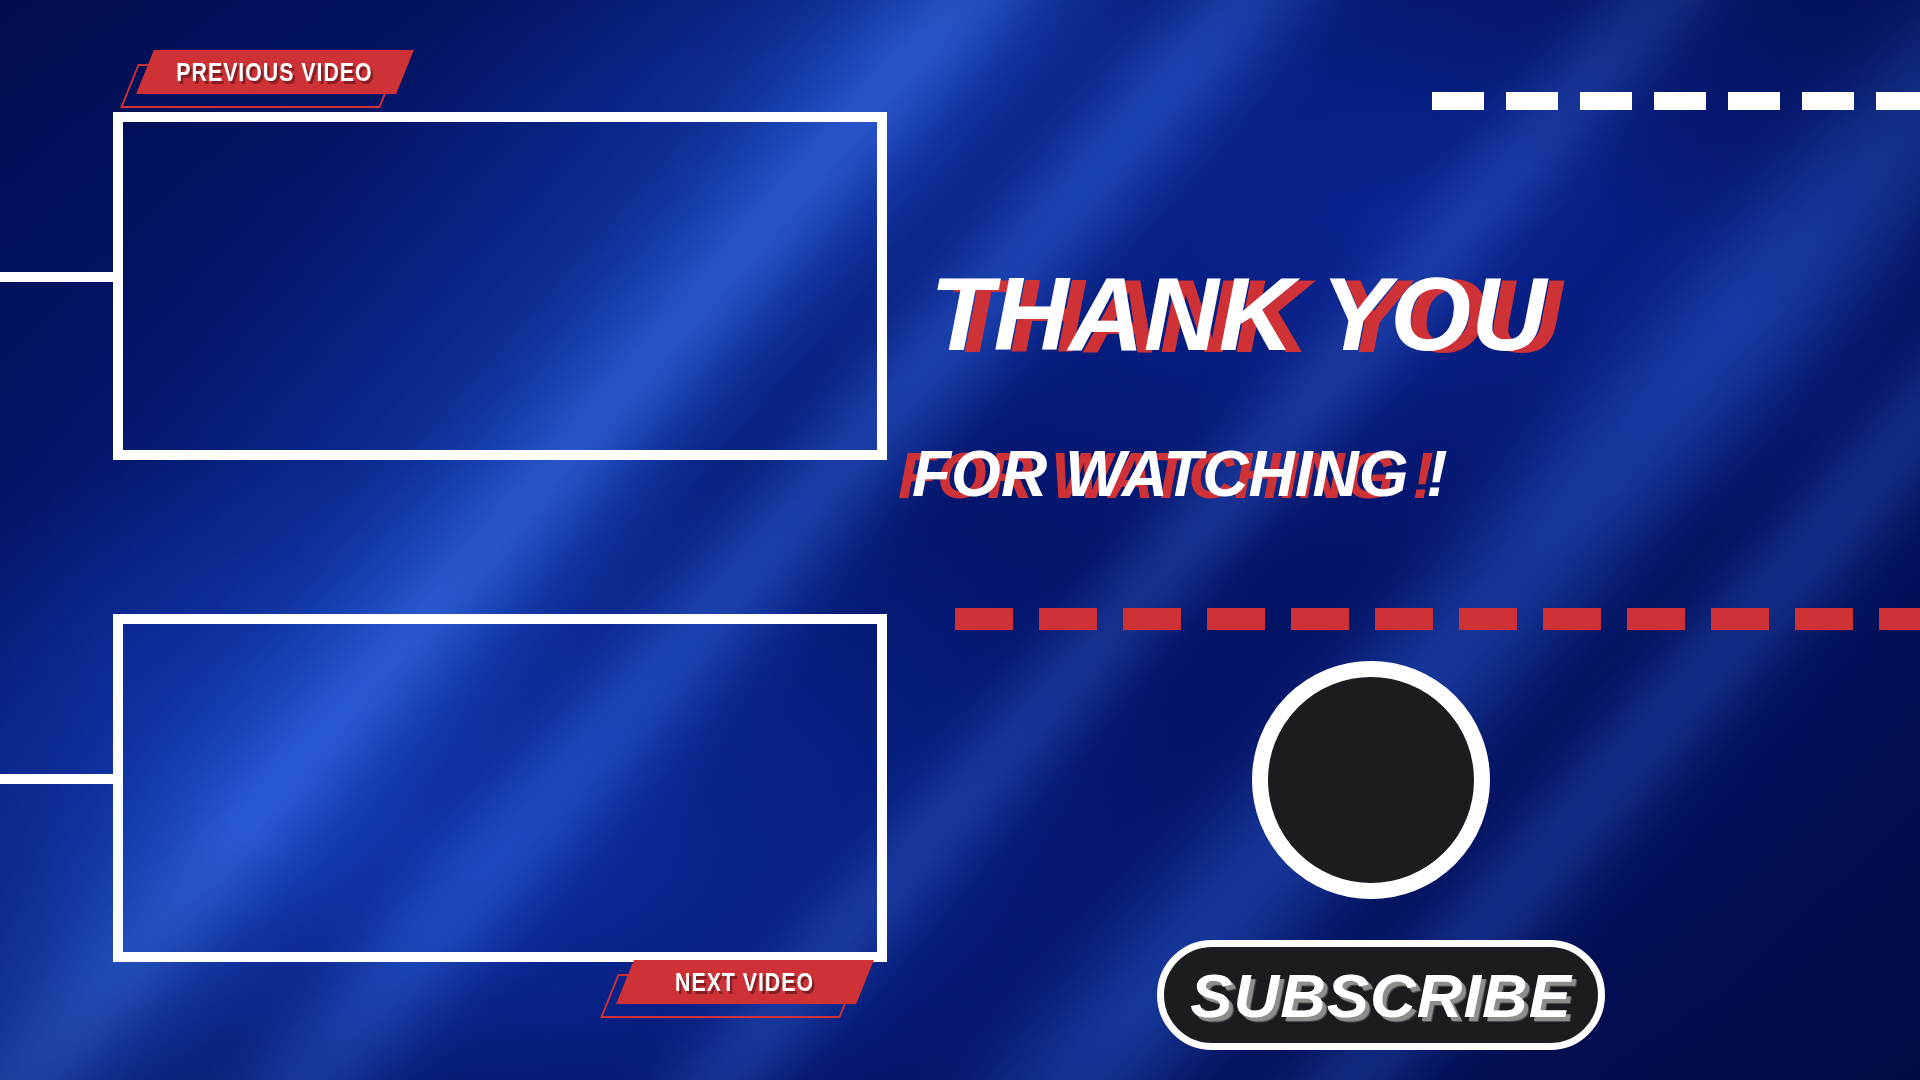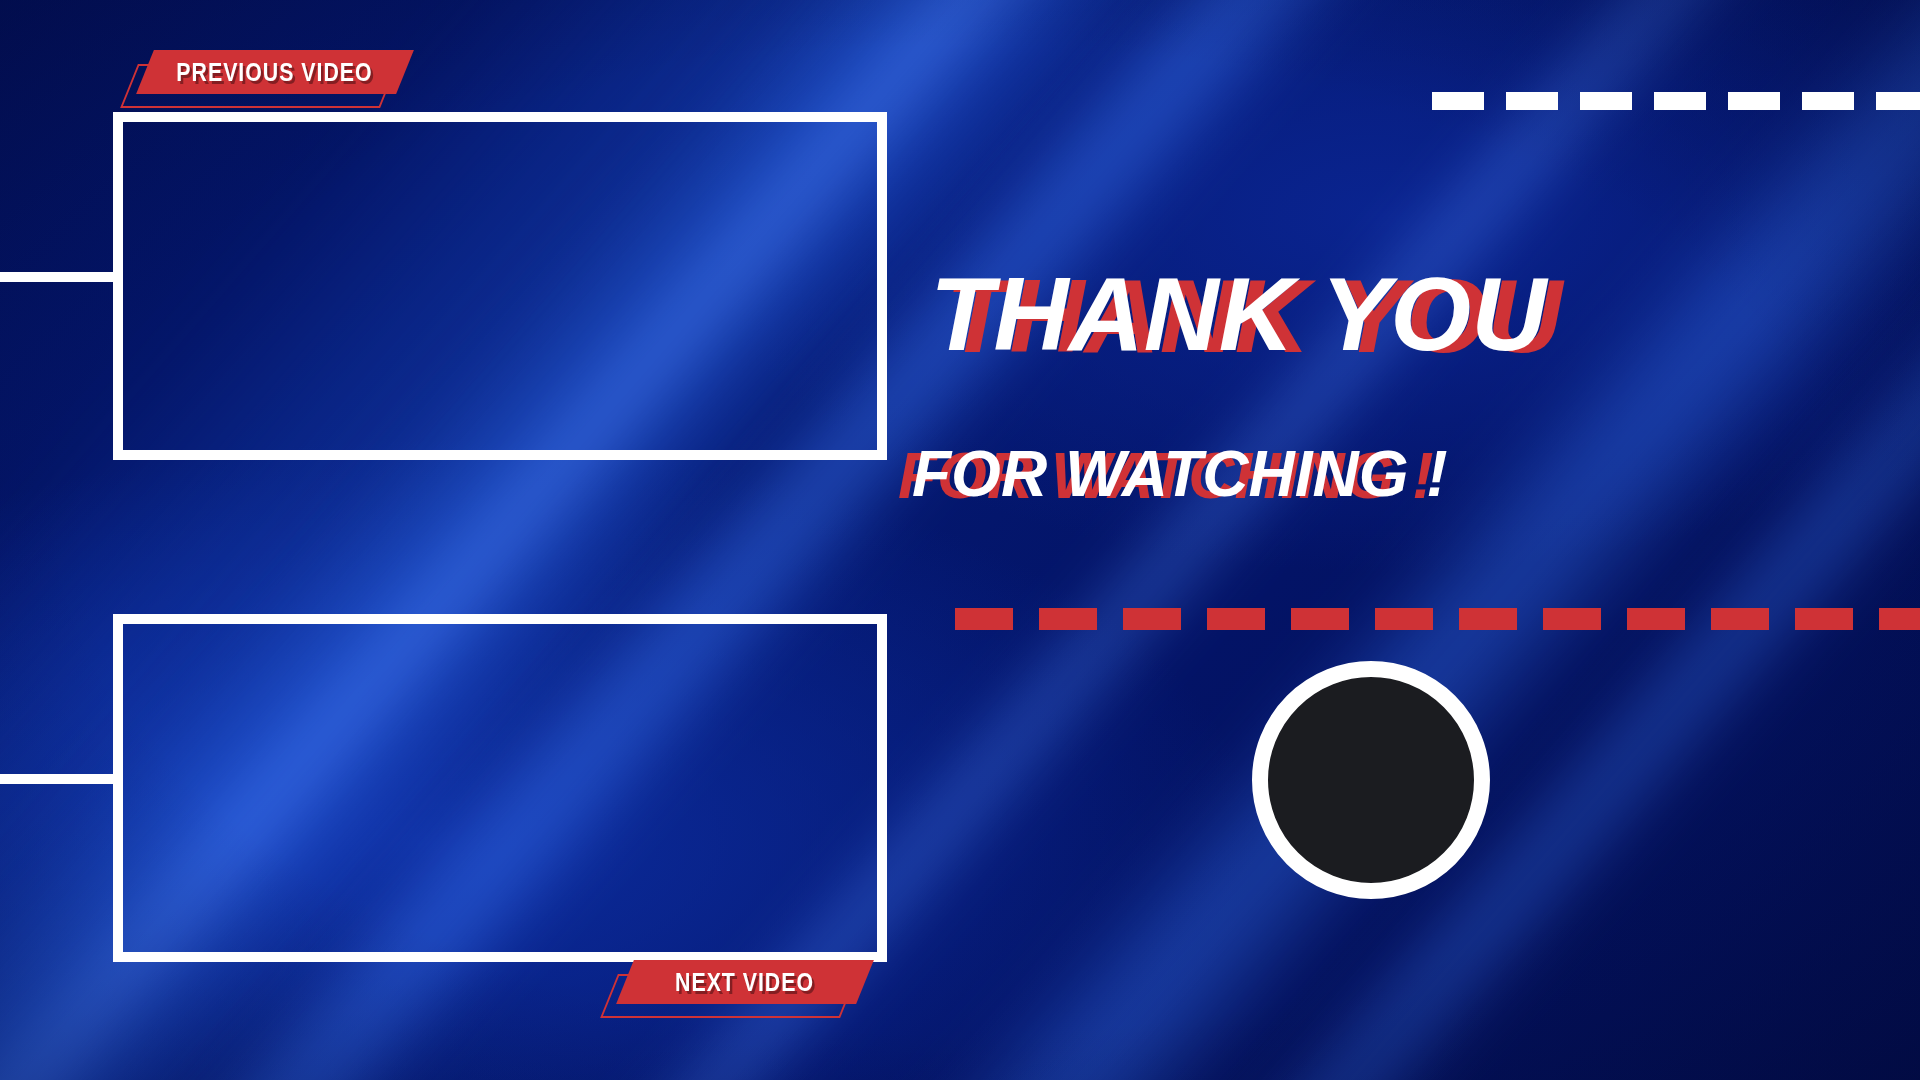--- a/index.html
+++ b/index.html
@@ -251,14 +251,17 @@
     <span class="layer fill" id="h1-fill" style="color: rgb(255, 255, 255);">THANK YOU</span>
   </div>
 
   <div class="hero" id="hero-line2" style="left: 912px; top: 442px; font-size: 64px; height: 88px; width: 736px;">
     <span class="layer shadow" id="h2-shadow" style="color: rgb(207, 50, 54); transform: translate(-14px, 2px);">FOR WATCHING !</span>
     <span class="layer fill" id="h2-fill" style="color: rgb(255, 255, 255);">FOR WATCHING !</span>
   </div>
 
   <div class="avatar-ring" id="avatar" style="left: 1252px; top: 661px; width: 238px; height: 238px; background: rgb(27, 28, 32); border-color: rgb(255, 255, 255);"></div>
 
+  <div class="sub-btn" id="subscribe" style="left: 1157px; top: 940px; width: 448px; height: 110px; background: rgb(27, 28, 32); border-color: rgb(255, 255, 255);">
+    <span class="sub-label">SUBSCRIBE</span>
+  </div>
 
 </div>
 
 </body></html>

